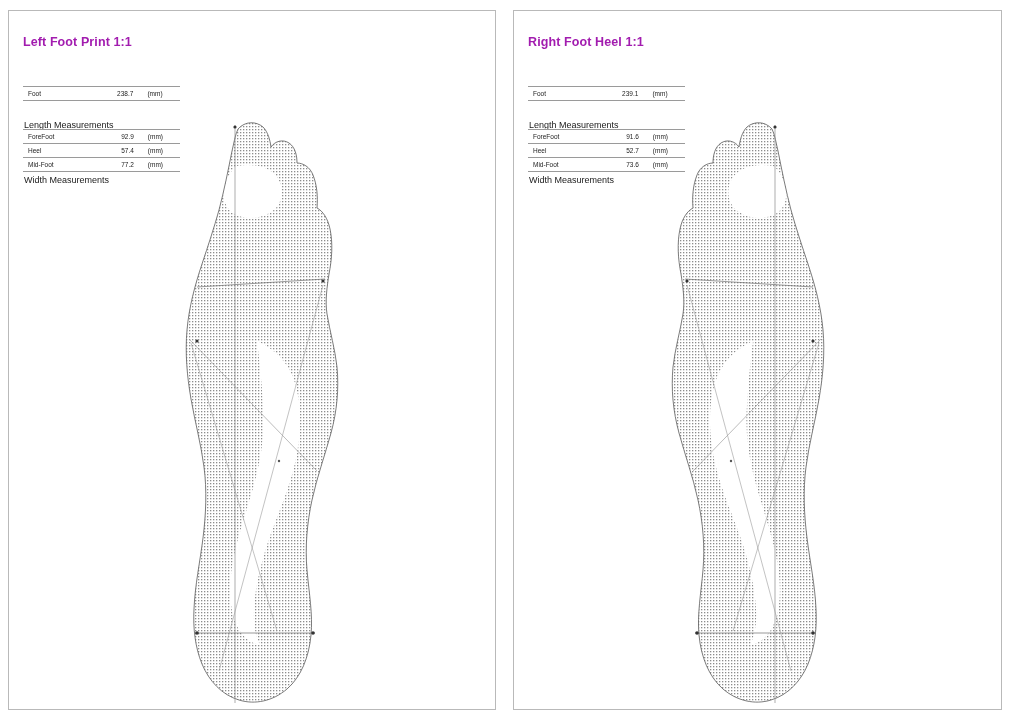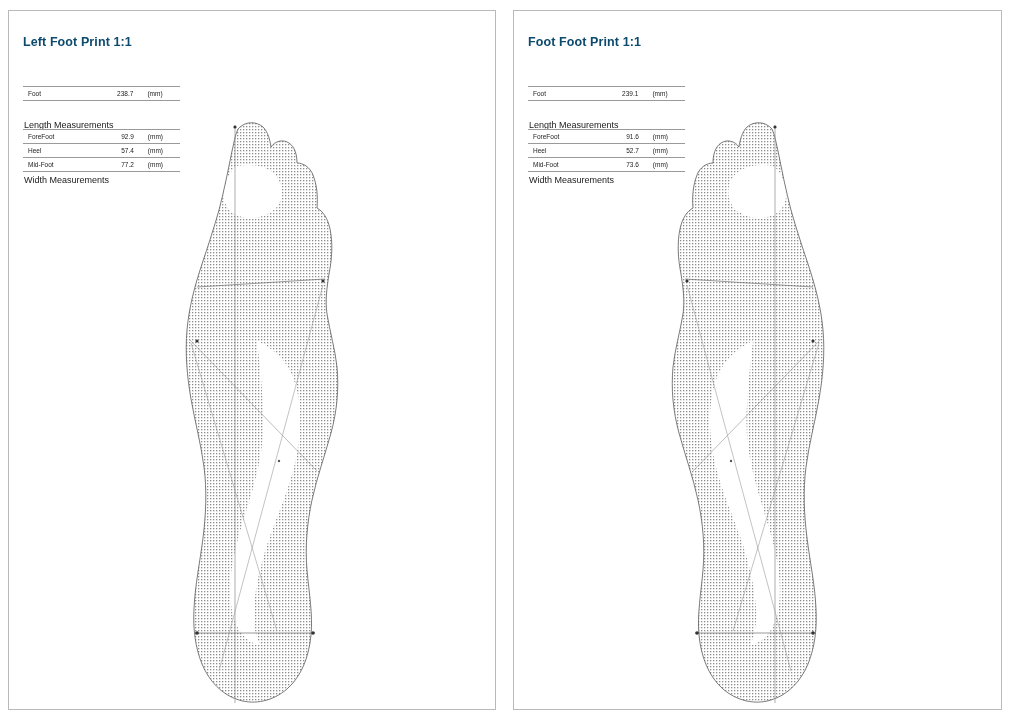--- a/index.html
+++ b/index.html
@@ -30,21 +30,21 @@
   .sheet-left  { left: 8px;   width: 488px; }
   .sheet-right { left: 513px; width: 489px; }
 
   .sheet-title {
     position: absolute;
     left: 14px;
     top: 24px;
     font-size: 12.5px;
     font-weight: bold;
     letter-spacing: 0.1px;
-    color: #0c4a6e;
+    color: #a21caf;
     white-space: nowrap;
   }
   .section-head {
     position: absolute;
     left: 15px;
     font-size: 9px;
     font-weight: normal;
     color: #1a1a1a;
     white-space: nowrap;
     margin-top: 48px;
@@ -195,21 +195,21 @@
         <circle cx="80" cy="230" r="1.6" fill="#333"></circle>
         <circle cx="80" cy="522" r="1.8" fill="#333"></circle>
         <circle cx="196" cy="522" r="1.8" fill="#333"></circle>
         <circle cx="162" cy="350" r="1.2" fill="#555"></circle>
       </svg>
     </div>
   </div>
 
   <div class="sheet sheet-right">
 
-    <div class="sheet-title">Foot Foot Print 1:1</div>
+    <div class="sheet-title">Right Foot Heel 1:1</div>
 
     <div class="section-head sec-length">Length Measurements</div>
 
     <table class="meas-table tbl-length">
       <tbody>
         <tr>
           <td class="c-label">Foot</td>
           <td class="c-value">239.1</td>
           <td class="c-unit">(mm)</td>
         </tr>

